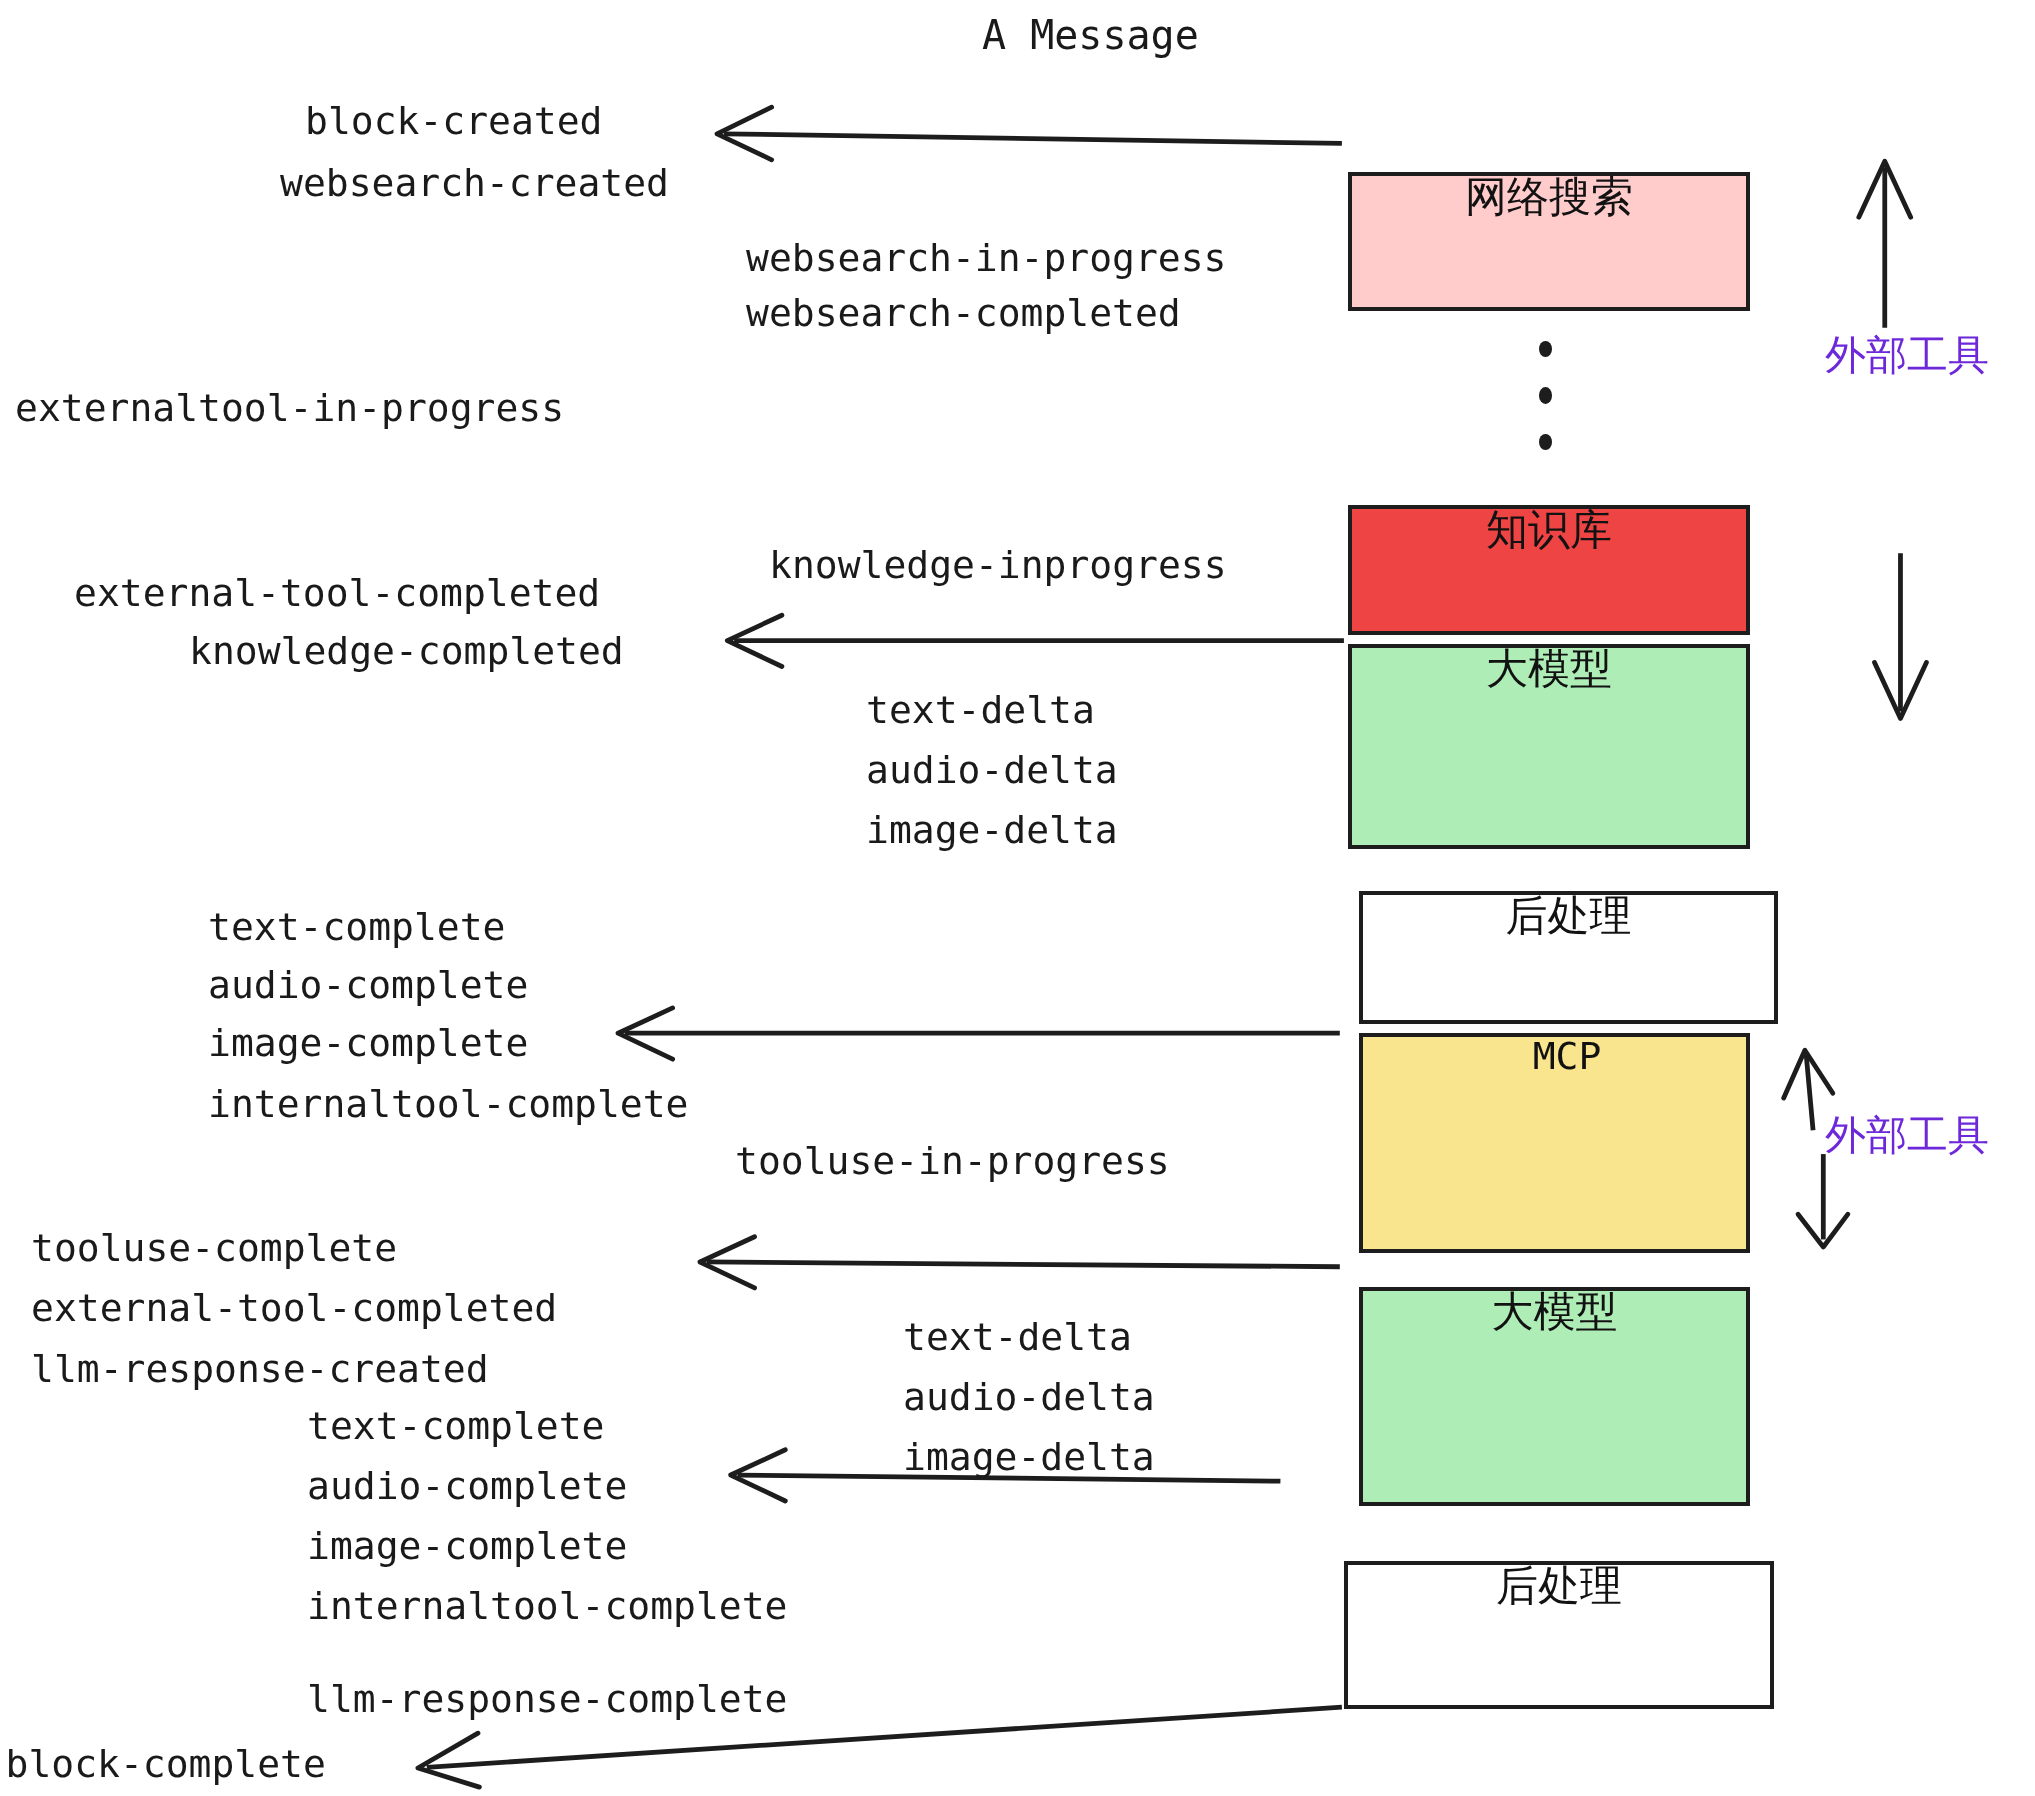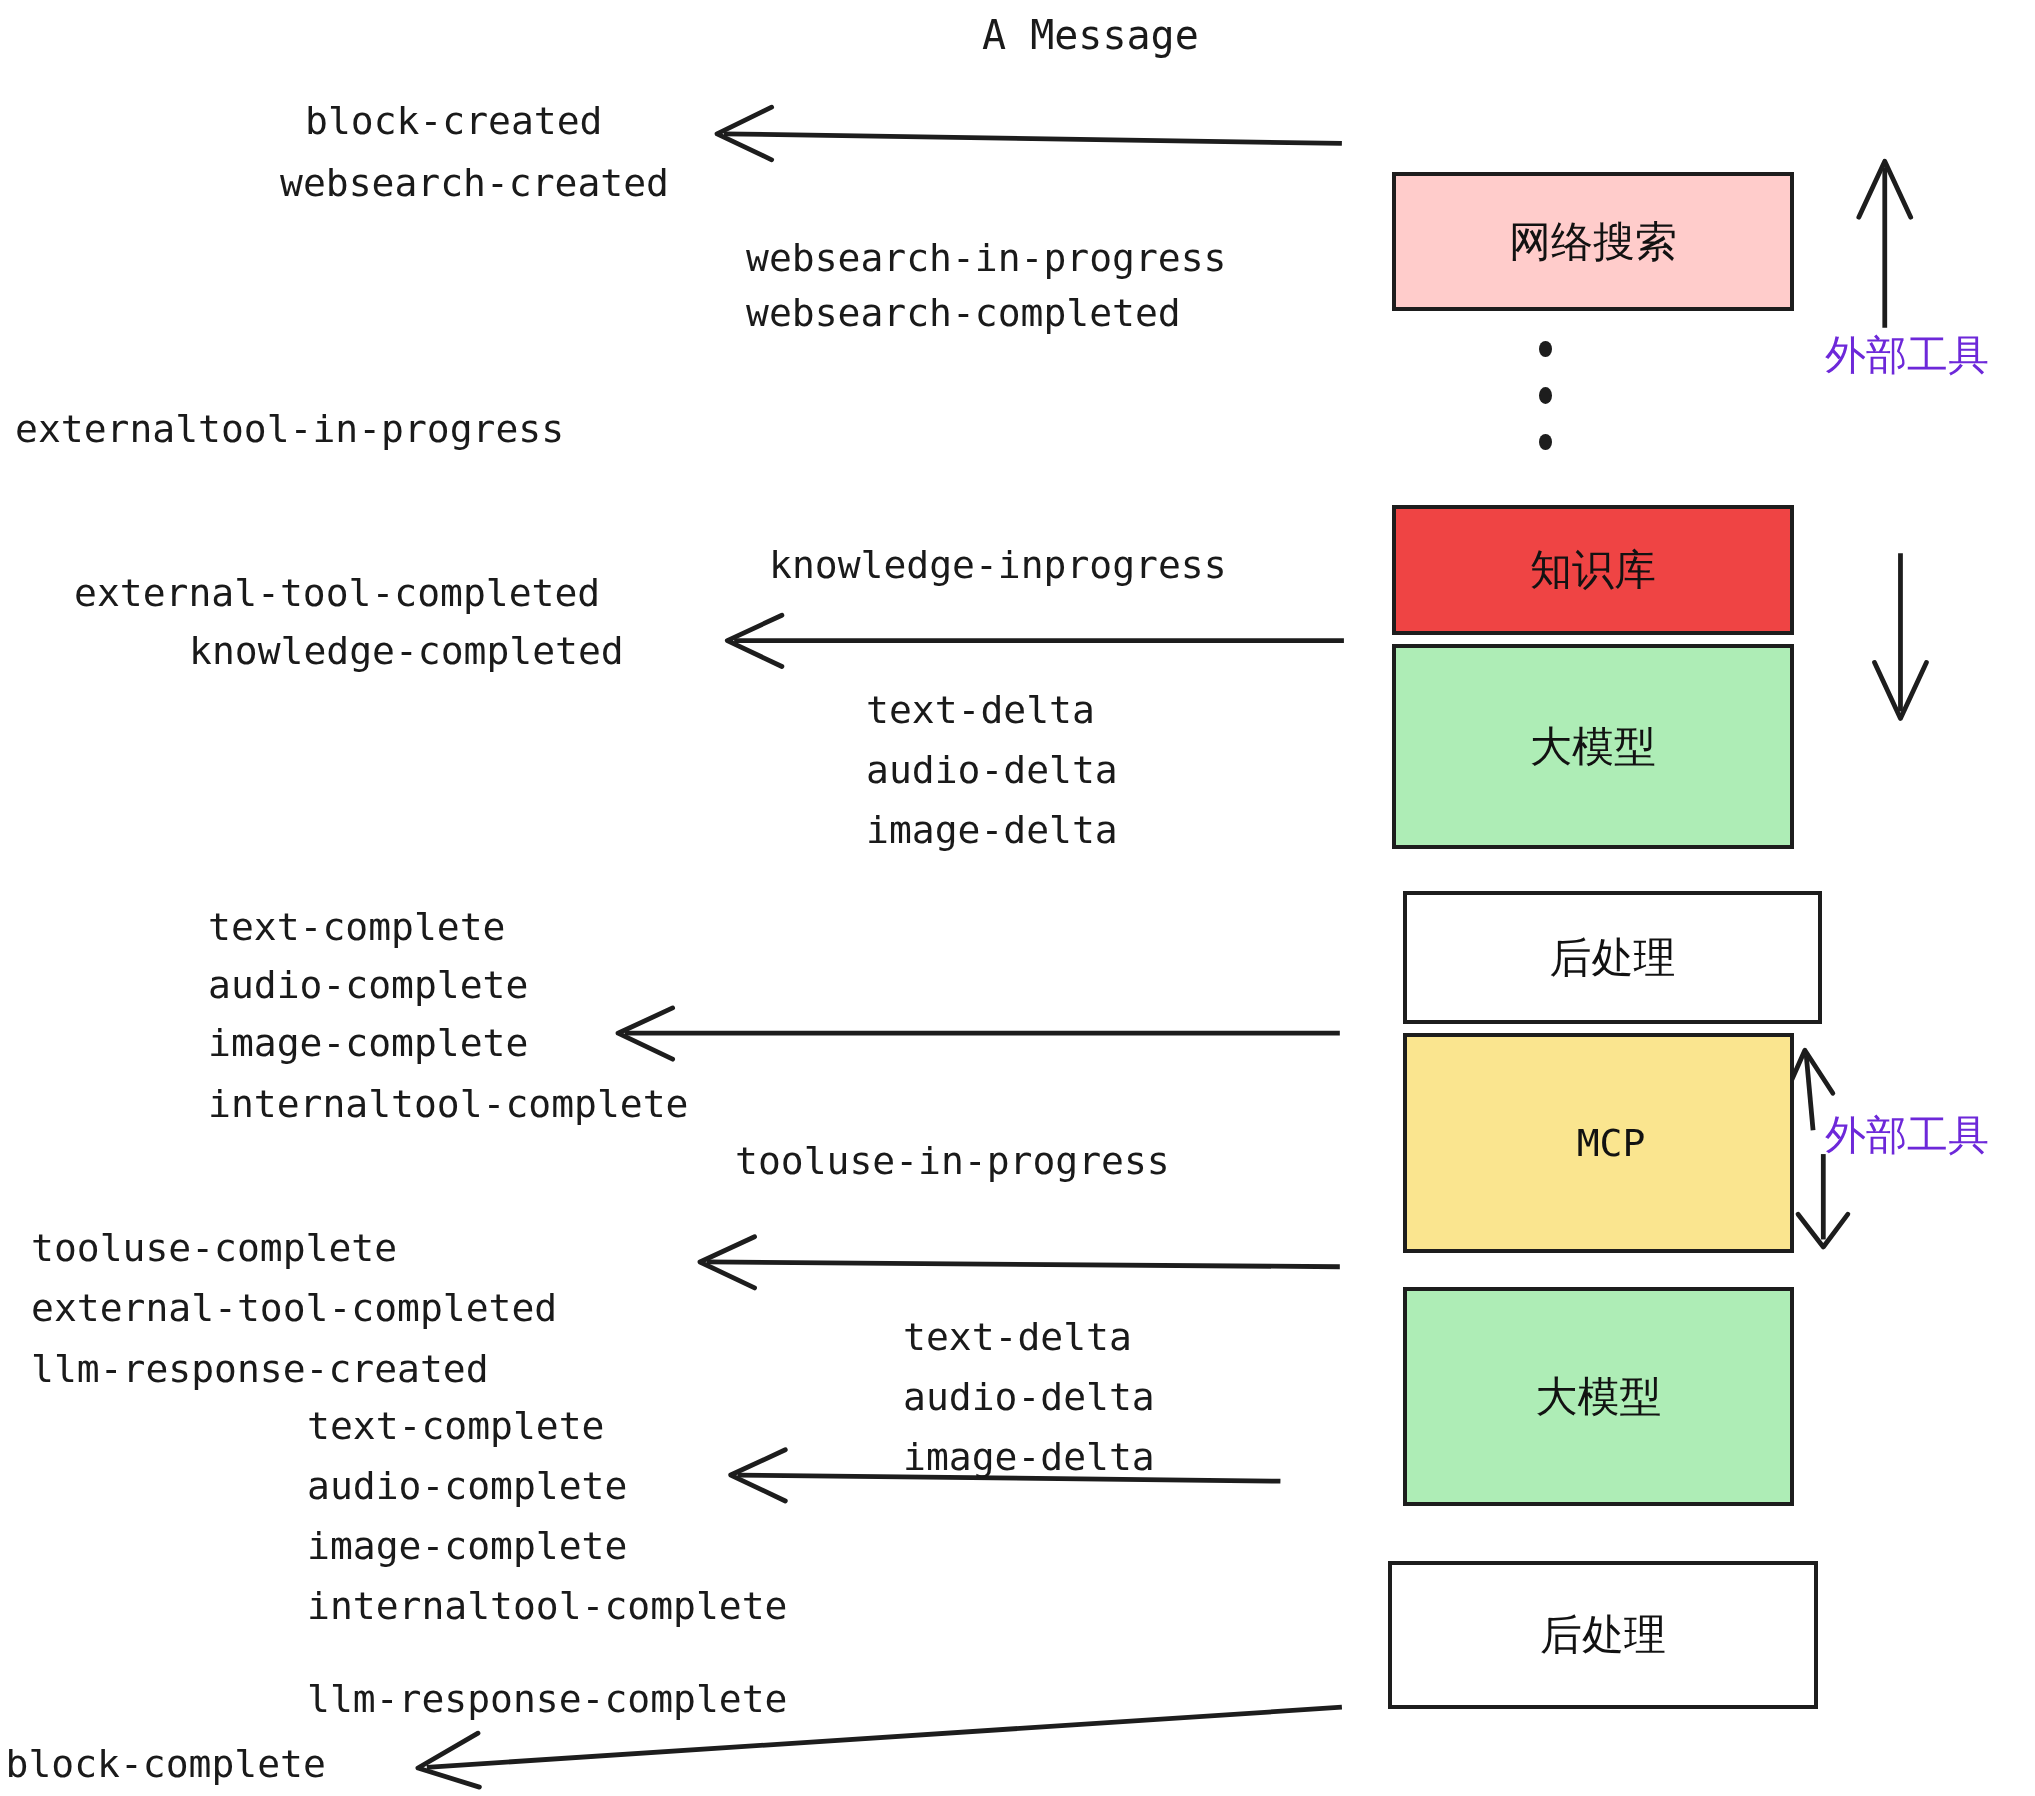--- a/index.html
+++ b/index.html
@@ -1,20 +1,20 @@
 <!DOCTYPE html>
 <html style="font-size:11px"><head>
 <meta charset="utf-8">
 <style>
   html,body{margin:0;padding:0;background:#ffffff;}
   body{font-family:"DejaVu Sans Mono","Liberation Mono",monospace;}
   #stage{position:relative;width:2035px;height:1796px;background:#fff;overflow:hidden;}
   .lbl{position:absolute;white-space:pre;color:#1a1a1a;font-family:"DejaVu Sans Mono","Liberation Mono",monospace;font-size:38px;line-height:1;letter-spacing:0px;}
   .title{font-size:40px;}
-  .box{position:absolute;box-sizing:border-box;border:4.8px solid #1d1d1d;display:flex;align-items:center;justify-content:center;margin-left:44px;}
+  .box{position:absolute;box-sizing:border-box;border:4.8px solid #1d1d1d;display:flex;align-items:flex-start;justify-content:center;}
   .box span{font-family:"DejaVu Sans","Liberation Sans",sans-serif;font-size:42px;color:#121212;line-height:1;}
   .box span.mono{font-family:"DejaVu Sans Mono","Liberation Mono",monospace;font-size:38px;}
   .cnlbl{position:absolute;font-family:"DejaVu Sans","Liberation Sans",sans-serif;font-size:41px;color:#6d28d9;white-space:nowrap;line-height:1;}
   svg.overlay{position:absolute;left:0;top:0;width:2035px;height:1796px;pointer-events:none;}
   .dots{position:absolute;display:flex;flex-direction:column;align-items:center;justify-content:space-between;}
   .dots i{display:block;width:13px;height:16.4px;border-radius:50%;background:#1d1d1d;}
 </style>
 </head>
 <body>
 
@@ -108,21 +108,21 @@
     <span>后处理</span>
   </div>
 
   <div class="cnlbl" style="left:1825px;top:335px;">外部工具</div>
   <div class="cnlbl" style="left:1825px;top:1115px;">外部工具</div>
 
   <div class="lbl" style="left:305px;top:102px;">block-created</div>
   <div class="lbl" style="left:280px;top:164px;">websearch-created</div>
   <div class="lbl" style="left:746px;top:196px;margin-top:43px;">websearch-in-progress</div>
   <div class="lbl" style="left:746px;top:294px;">websearch-completed</div>
-  <div class="lbl" style="left:15px;top:410px;">externaltool-in-progress</div>
+  <div class="lbl" style="left:15px;top:389px;">externaltool-in-progress</div>
   <div class="lbl" style="left:769px;top:546px;">knowledge-inprogress</div>
   <div class="lbl" style="left:74px;top:574px;">external-tool-completed</div>
   <div class="lbl" style="left:189px;top:632px;">knowledge-completed</div>
   <div class="lbl" style="left:866px;top:691px;">text-delta</div>
   <div class="lbl" style="left:866px;top:751px;">audio-delta</div>
   <div class="lbl" style="left:866px;top:811px;">image-delta</div>
   <div class="lbl" style="left:208px;top:908px;">text-complete</div>
   <div class="lbl" style="left:208px;top:966px;">audio-complete</div>
   <div class="lbl" style="left:208px;top:1024px;">image-complete</div>
   <div class="lbl" style="left:208px;top:1085px;">internaltool-complete</div>

